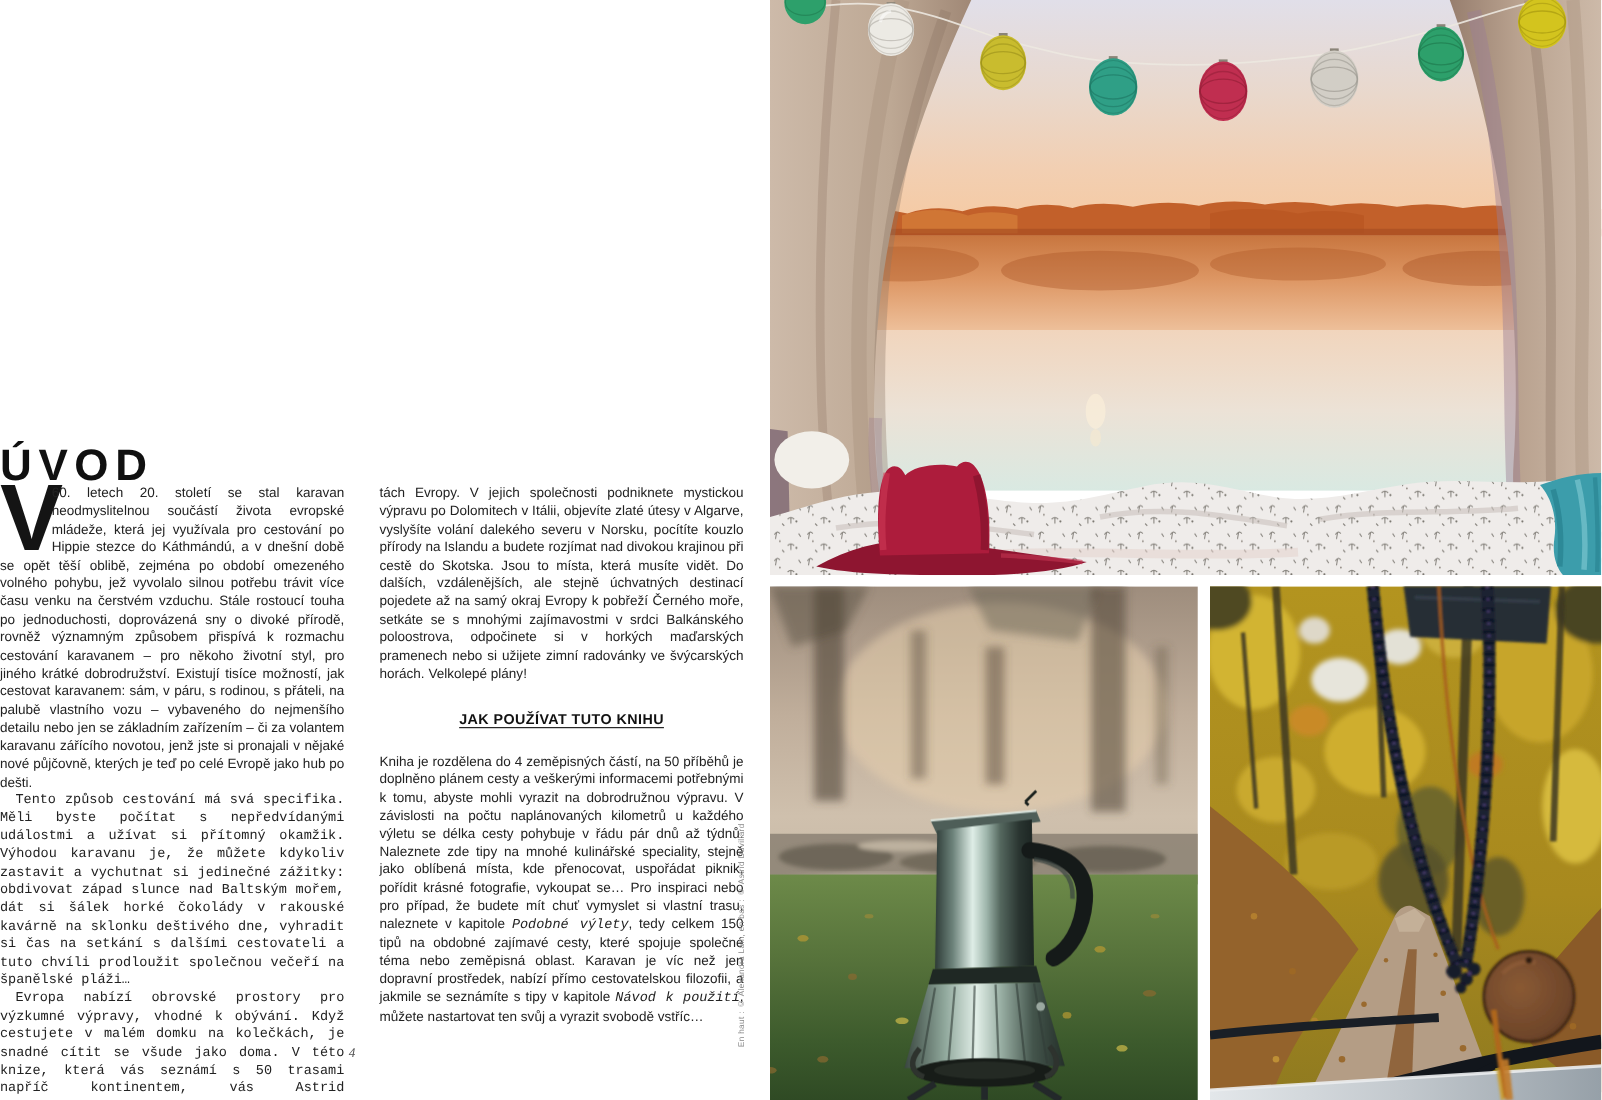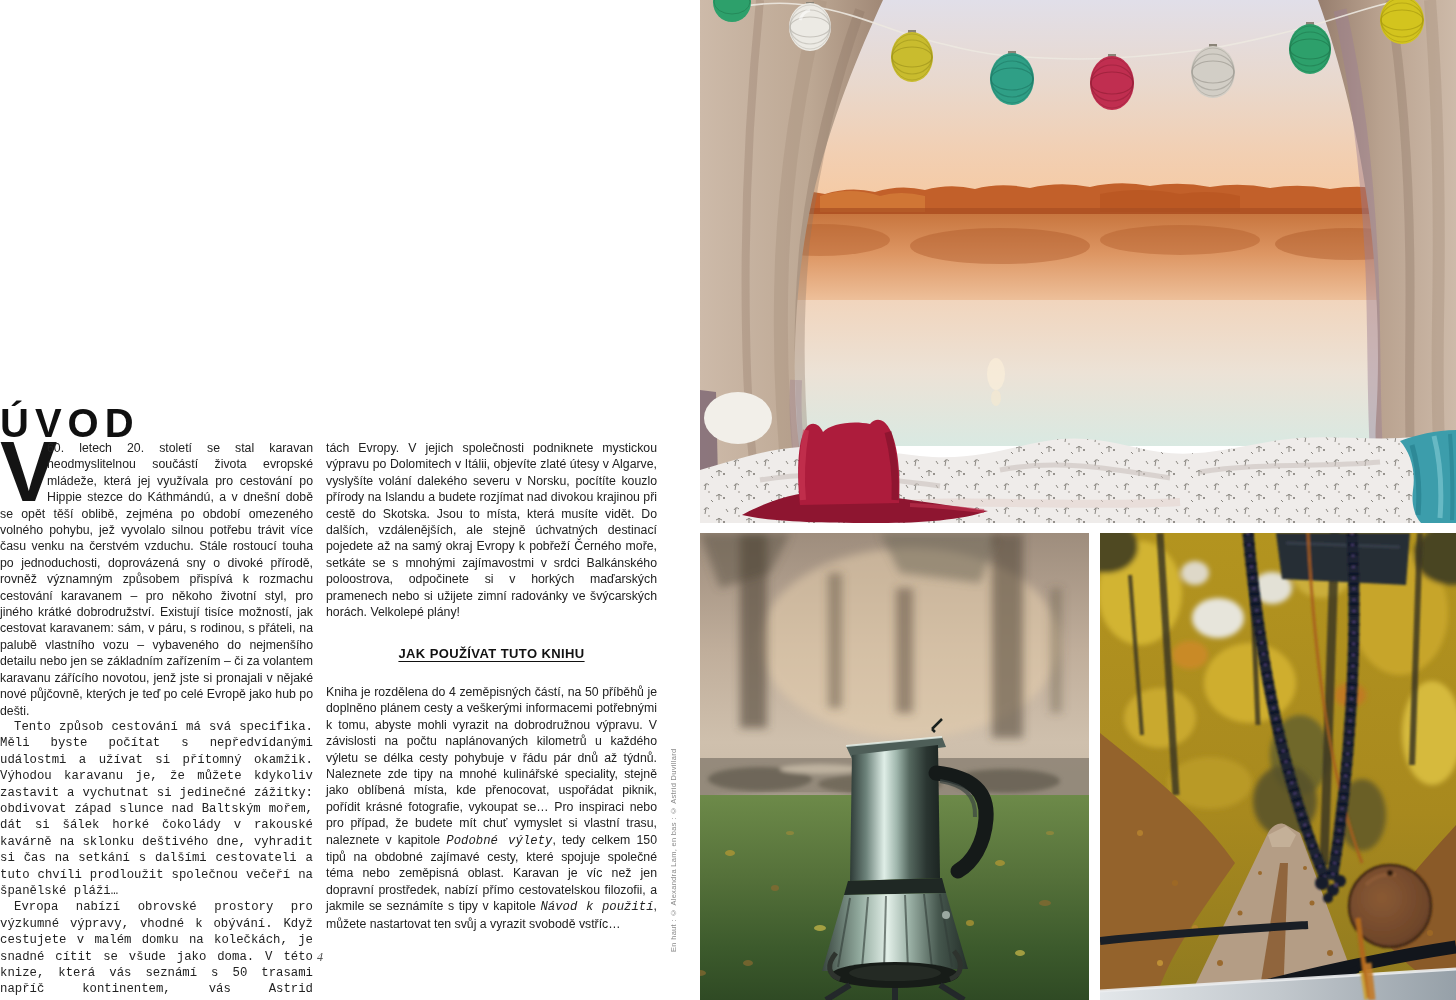--- a/index.html
+++ b/index.html
@@ -2,21 +2,21 @@
 <html><head>
 <meta charset="utf-8">
 <style>
   html,body{margin:0;padding:0;background:#ffffff;}
   .spread{position:relative;width:1456px;height:1000px;background:#ffffff;overflow:hidden;
           font-family:"Liberation Sans",sans-serif;color:#1c1c1c;}
   .page-title{position:absolute;left:0px;top:374px;font-size:40px;font-weight:700;
               letter-spacing:6px;color:#101010;}
   .col{position:absolute;top:440px;font-size:12.3px;line-height:16.4px;text-align:justify;color:#222;}
   .col1{left:0px;width:313px;}
-  .col2{left:326px;width:331px;}
+  .col2{left:345px;width:331px;}
   .col p{margin:0;}
   .col p.indent{text-indent:14px;font-family:Liberation Mono, monospace;}
   .dropcap{float:left;font-size:86px;line-height:62px;height:62px;width:47px;
            font-weight:600;color:#141414;letter-spacing:0;}
   .section-heading{text-align:center;margin:26px 0 21px 0;}
   .section-heading span{font-size:13px;font-weight:700;letter-spacing:.4px;
        text-decoration:underline;text-underline-offset:3px;color:#111;margin-top:28px;}
   .page-number{position:absolute;left:317px;top:950px;font-family:"Liberation Serif",serif;
                font-style:italic;font-size:12px;color:#555;}
   .photo-credit{position:absolute;left:669px;top:772px;height:180px;width:14px;

